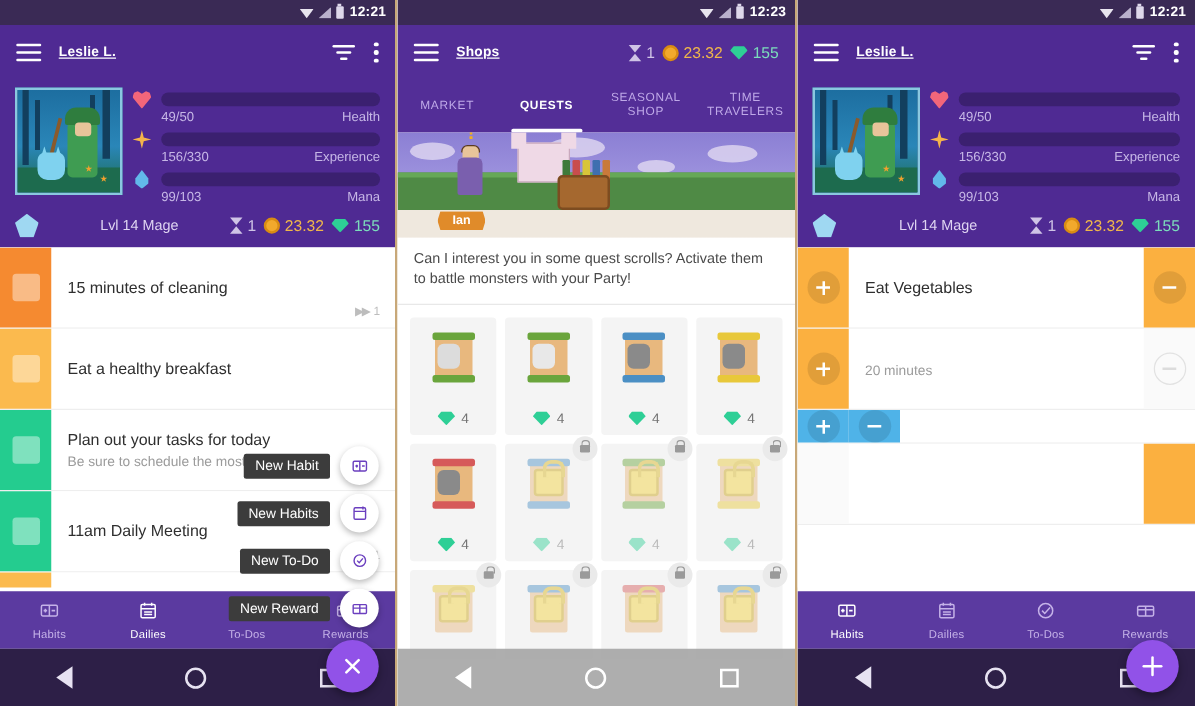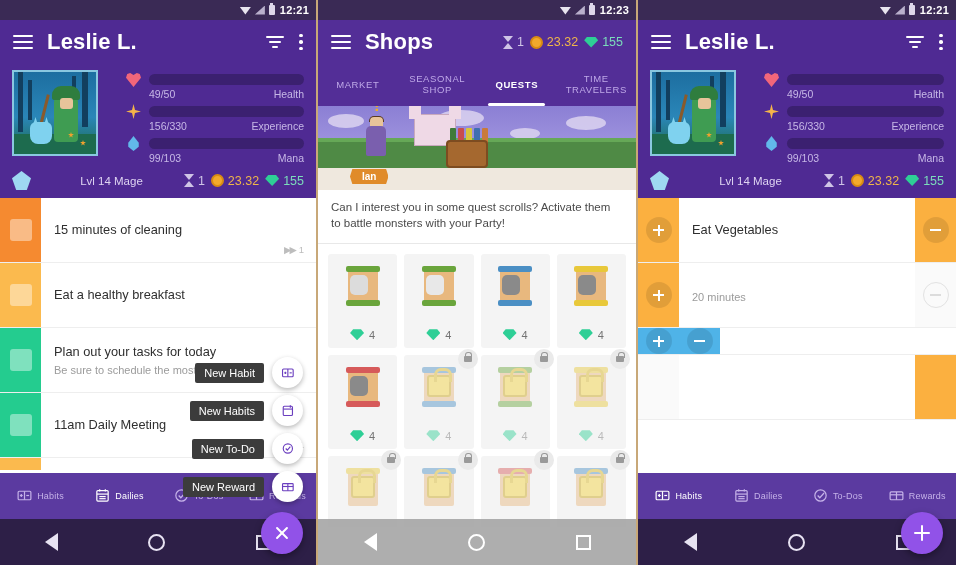--- a/index.html
+++ b/index.html
@@ -23,21 +23,21 @@
      clip-path:polygon(100% 0%, 100% 100%, 0% 100%); }
   .ic-bat { width:6px; height:10px; background:#ded8ea; border-radius:1px; position:relative; }
   .ic-bat:after { content:""; position:absolute; top:-2px; left:1.5px; width:3px; height:2px; background:#ded8ea; }
 
   
   .appbar { height:44px; background:#4f2a93; display:flex; align-items:center;
             padding:0 13px; gap:14px; }
   .appbar.shops { background:#532e97; }
   .burger { width:20px; display:flex; flex-direction:column; gap:4px; cursor:pointer; }
   .burger i { display:block; height:2px; background:#fff; border-radius:1px; }
-  .app-title { color:#fff; font-size:22px; font-weight:bold; letter-spacing:0.2px; flex:1; }
+  .app-title { color:#fff; font-size:11px; font-weight:bold; letter-spacing:0.2px; flex:1;text-decoration:underline; }
   .app-title.shops { flex:0 0 auto; margin-right:auto; }
   .appbar-actions { display:flex; align-items:center; gap:15px; }
   .ic-filter { width:18px; display:flex; flex-direction:column; align-items:center; gap:3px; }
   .ic-filter i { display:block; height:2px; background:#fff; border-radius:1px; }
   .ic-filter i:nth-child(1){ width:18px; } .ic-filter i:nth-child(2){ width:12px; }
   .ic-filter i:nth-child(3){ width:6px; }
   .ic-dots { width:4px; display:flex; flex-direction:column; gap:3px; align-items:center; }
   .ic-dots i { width:3.5px; height:3.5px; background:#fff; border-radius:50%; }
 
   
@@ -51,21 +51,21 @@
   .ic-hourglass:before { top:0; border-top:6px solid #cfc4e6; }
   .ic-hourglass:after { bottom:0; border-bottom:6px solid #cfc4e6; }
   .ic-gold { width:13px; height:13px; border-radius:50%; background:#f2a92c;
      border:2px solid #d98b12; }
   .ic-gem { width:14px; height:11px; background:#2ecf96;
      clip-path:polygon(50% 100%, 0% 35%, 22% 0%, 78% 0%, 100% 35%); }
   .val-hour { color:#cfc4e6; } .val-gold { color:#f0b64a; } .val-gem { color:#7bdcbb; }
 
   
   .profile { background:#4f2a93; padding:6px 12px 8px 12px; }
-  .prow { display:flex; gap:28px;justify-content:space-between; }
+  .prow { display:flex; gap:8px;justify-content:space-between; }
   .avatar { width:86px; height:86px; flex:0 0 86px; border:2px solid #8ac8e0; position:relative;
             overflow:hidden; background:#16547f; }
   .av-sky { position:absolute; inset:0;
      background:linear-gradient(180deg,#1d6ea0 0%,#2a86b8 55%,#1d6b4e 100%); }
   .av-tree { position:absolute; background:#123f5e; }
   .av-char { position:absolute; left:40px; top:22px; width:24px; height:48px;
      background:#3f9c52; border-radius:8px 8px 4px 4px; }
   .av-hat { position:absolute; left:38px; top:14px; width:28px; height:14px;
      background:#2f7d3e; border-radius:9px 9px 2px 2px; }
   .av-face { position:absolute; left:46px; top:26px; width:13px; height:11px;
@@ -211,21 +211,21 @@
   .dial-label { background:#3c3c3c; color:#fff; font-size:11px; padding:4px 9px; border-radius:2px;
      white-space:nowrap; }
   .dial-btn { width:31px; height:31px; border-radius:50%; background:#fff;
      box-shadow:0 2px 5px rgba(0,0,0,.28); display:flex; align-items:center;
      justify-content:center; cursor:pointer; }
   .dial-btn svg { width:17px; height:17px; }
 
   
   .bottomnav { position:absolute; left:0; right:0; bottom:46px; height:46px; background:#5b3aa0;
      display:flex; }
-  .navitem { flex:1; display:flex; flex-direction:row; align-items:center; justify-content:center;
+  .navitem { flex:1; display:flex; flex-direction:column; align-items:center; justify-content:center;
      gap:3px; cursor:pointer; }
   .navitem span { font-size:9px; color:#c5b2e8; letter-spacing:.2px; }
   .navitem.active span { color:#ffffff; }
   .navitem svg { width:19px; height:17px; }
   .navitem .st { stroke:#c5b2e8; } .navitem.active .st { stroke:#ffffff; }
 
   .sysnav { position:absolute; left:0; right:0; bottom:0; height:46px; background:#2d1f47;
      display:flex; align-items:center; justify-content:space-around; }
   .sn-back { width:0; height:0; border-top:9px solid transparent; border-bottom:9px solid transparent;
      border-right:13px solid #e7e2f2; }
@@ -517,25 +517,25 @@
           <span class="ic-gem"></span>
           <span class="val val-gem">155</span>
         </span>
       </div>
     </div>
 
     <div class="tabs" id="shop-tabs">
         <div class="tab">
           <span>MARKET</span>
         </div>
+        <div class="tab active">
+          <span>QUESTS</span>
+        </div>
         <div class="tab">
           <span>SEASONAL<br>SHOP</span>
-        </div>
-        <div class="tab active">
-          <span>QUESTS</span>
         </div>
         <div class="tab">
           <span>TIME<br>TRAVELERS</span>
         </div>
       </div>
 
     <div class="banner">
       <span class="cloud" style="left:10px;top:8px;width:36px;height:14px;"></span>
       <span class="cloud" style="left:120px;top:4px;width:46px;height:16px;"></span>
       <span class="cloud" style="right:30px;top:10px;width:40px;height:14px;"></span>

